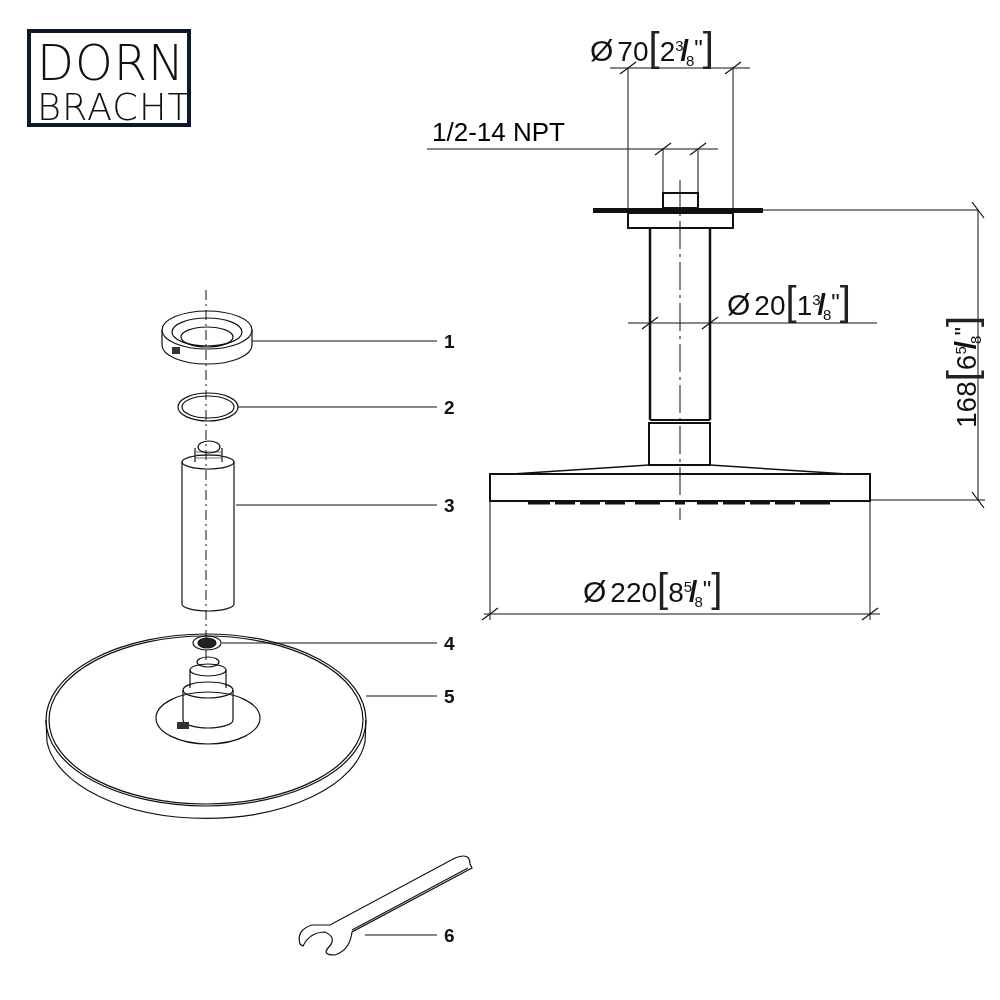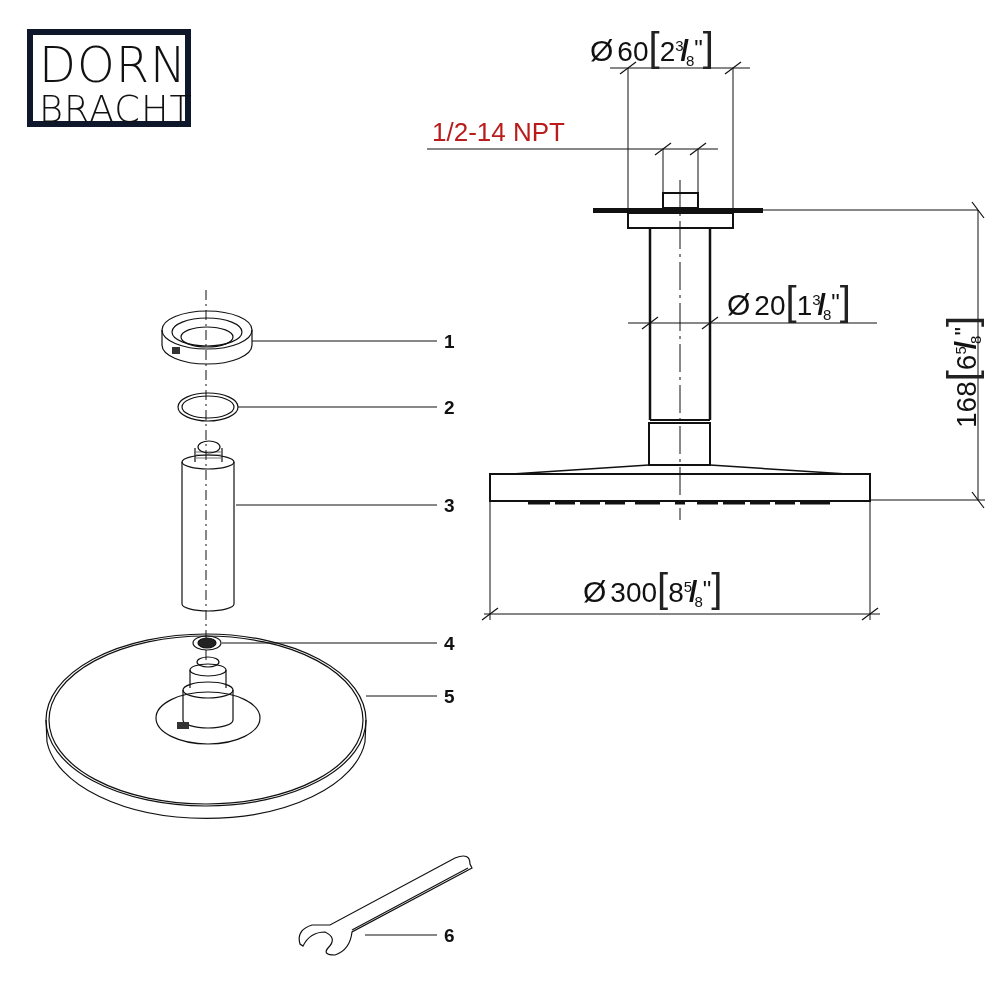--- a/index.html
+++ b/index.html
@@ -1,32 +1,32 @@
 <!DOCTYPE html>
 <html><head>
 <meta charset="utf-8">
 <style>
   html, body { margin: 0; padding: 0; background: #ffffff; }
   body { width: 1000px; height: 1000px; position: relative; overflow: hidden; font-family: "Liberation Sans", sans-serif; }
   #drawing { position: absolute; left: 0; top: 0; width: 1000px; height: 1000px; }
-  .logo-box { position: absolute; left: 27px; top: 29px; width: 164px; height: 98px; border: 6px solid #0f172a; box-sizing: border-box; }
+  .logo-box { position: absolute; left: 27px; top: 29px; width: 164px; height: 98px; border: 4px solid #0f172a; box-sizing: border-box; }
   .logo-line1, .logo-line2 { position: absolute; left: 6px; font-family: "DejaVu Sans", sans-serif; font-weight: 200; color: #111; letter-spacing: 1px; line-height: 1; }
   .logo-line1 { top: 6px; font-size: 49px; transform: scaleX(0.98); transform-origin: left; }
   .logo-line2 { top: 56px; font-size: 37px; transform: scaleX(0.99); transform-origin: left; }
   .dim { position: absolute; font-family: "Liberation Sans", sans-serif; color: #111; white-space: nowrap; line-height: 1; }
   .dim .num { font-size: 28px; }
   .dim .br { font-size: 40px; font-weight: 100; color: #222; }
   .dim .whole { font-size: 28px; }
   .dim .sup { font-size: 15px; position: relative; top: -10px; }
   .dim .slash { font-size: 30px; font-weight: 700; margin-left: -3px; margin-right: -3px; }
   .dim .sub { font-size: 15px; position: relative; top: 5px; }
   .dim .inch { font-size: 24px; position: relative; top: -4px; }
   .dim .phi { font-size: 30px; font-weight: 100; margin-right: 4px; }
   .callout { position: absolute; font-family: "Liberation Sans", sans-serif; font-weight: 700; font-size: 19px; color: #111; }
-  .npt-label { position: absolute; left: 432px; top: 117px; font-size: 26px; color: #b91c1c; font-family: "Liberation Sans", sans-serif; }
+  .npt-label { position: absolute; left: 432px; top: 117px; font-size: 26px; color: #000000; font-family: "Liberation Sans", sans-serif; }
   .vertical { transform: rotate(-90deg); transform-origin: left top; }
 </style>
 </head>
 <body>
 
 <svg id="drawing" viewBox="0 0 1000 1000" xmlns="http://www.w3.org/2000/svg">
   <g stroke="#111" fill="none">
 
     <rect x="593" y="208" width="170" height="5" fill="#111" stroke="none"></rect>
     <line x1="763" y1="210" x2="978" y2="210" stroke-width="1"></line>
@@ -151,35 +151,35 @@
     </g>
   </g>
 </svg>
 
 <div class="logo-box">
   <div class="logo-line1">DORN</div>
   <div class="logo-line2">BRACHT</div>
 </div>
 
 <div class="dim" style="left:590px; top:27px;">
-  <span class="phi">Ø</span><span class="num">60</span><span class="br">[</span><span class="whole">2</span><span class="sup">3</span><span class="slash">/</span><span class="sub">8</span><span class="inch">"</span><span class="br">]</span>
+  <span class="phi">Ø</span><span class="num">70</span><span class="br">[</span><span class="whole">2</span><span class="sup">3</span><span class="slash">/</span><span class="sub">8</span><span class="inch">"</span><span class="br">]</span>
 </div>
 
 <div class="npt-label">1/2-14 NPT</div>
 
 <div class="dim" style="left:727px; top:281px;">
   <span class="phi">Ø</span><span class="num">20</span><span class="br">[</span><span class="whole">1</span><span class="sup">3</span><span class="slash">/</span><span class="sub">8</span><span class="inch">"</span><span class="br">]</span>
 </div>
 
 <div class="dim vertical" style="left:942px; top:428px;">
   <span class="num">168</span><span class="br">[</span><span class="whole">6</span><span class="sup">5</span><span class="slash">/</span><span class="sub">8</span><span class="inch">"</span><span class="br">]</span>
 </div>
 
 <div class="dim" style="left:583px; top:568px;">
-  <span class="phi">Ø</span><span class="num">300</span><span class="br">[</span><span class="whole">8</span><span class="sup">5</span><span class="slash">/</span><span class="sub">8</span><span class="inch">"</span><span class="br">]</span>
+  <span class="phi">Ø</span><span class="num">220</span><span class="br">[</span><span class="whole">8</span><span class="sup">5</span><span class="slash">/</span><span class="sub">8</span><span class="inch">"</span><span class="br">]</span>
 </div>
 
 <div class="callout" style="left:444px; top:331px;">1</div>
 <div class="callout" style="left:444px; top:397px;">2</div>
 <div class="callout" style="left:444px; top:495px;">3</div>
 <div class="callout" style="left:444px; top:633px;">4</div>
 <div class="callout" style="left:444px; top:686px;">5</div>
 <div class="callout" style="left:444px; top:925px;">6</div>
 
 </body></html>

